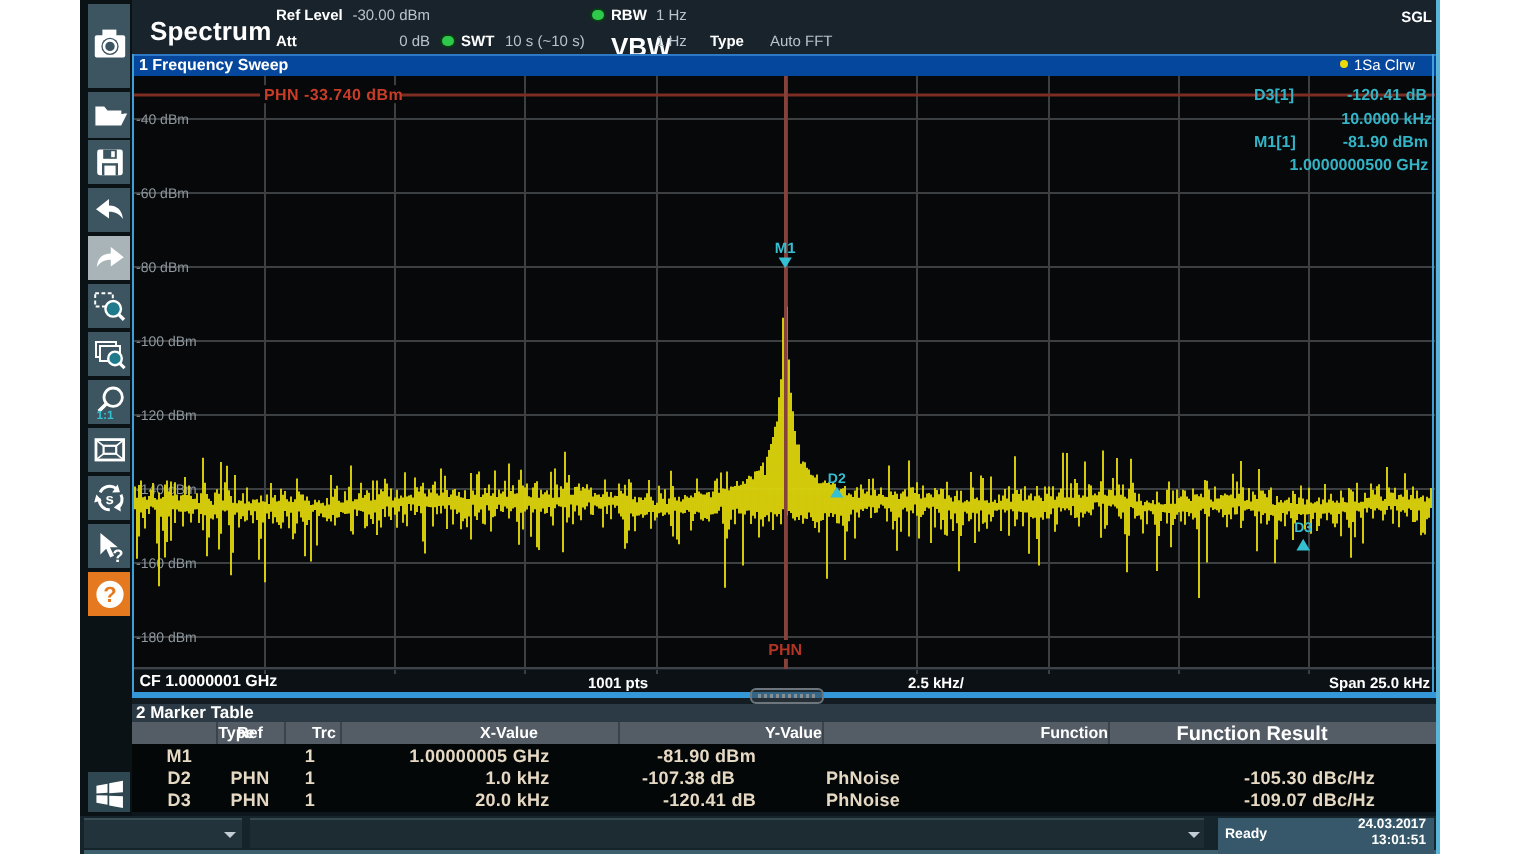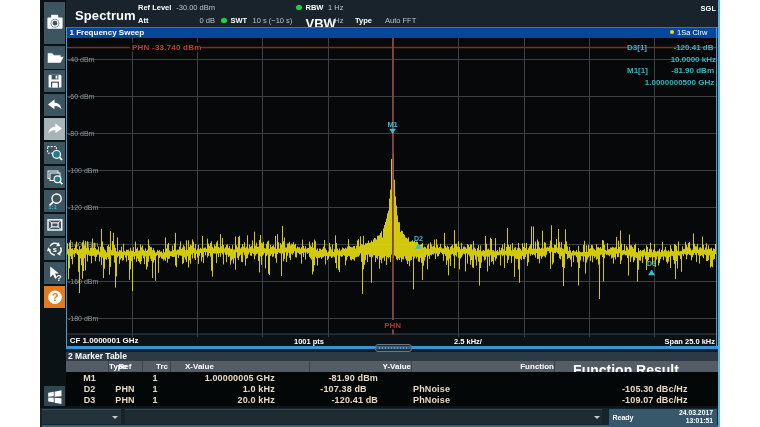--- a/index.html
+++ b/index.html
@@ -185,40 +185,40 @@
 
 <div class="ab" style="left:374.7px;top:343.9px;width:37px;height:8.5px;border:1px solid #6d767c;border-radius:3px;background:rgba(52,62,70,0.55)"></div>
 <div class="ab" style="left:379px;top:347.3px;width:29px;height:1.6px;background:repeating-linear-gradient(90deg,#868f94 0,#868f94 1.5px,transparent 1.5px,transparent 3px)"></div>
 
 <div class="ab" style="left:66px;top:351.9px;width:651.5px;height:9.3px;background:#2b3a45"></div>
 <div class="ab b w" style="left:68px;top:352.3px;font-size:8.5px">2 Marker Table</div>
 <div class="ab" style="left:66px;top:361.2px;width:651.5px;height:11.2px;background:#545c66"></div>
 <div class="ab b w" style="left:80px;top:363.3px;width:47.2px;text-align:right;font-size:8px">Type</div>
 <div class="ab b w" style="left:108.0px;top:363.3px;width:34.0px;text-align:center;font-size:8px">Ref</div>
 <div class="ab b w" style="left:142.0px;top:363.3px;width:26.0px;text-align:right;font-size:8px">Trc</div>
-<div class="ab b w" style="left:185px;top:363.3px;width:139.0px;font-size:8px">X-Value</div>
+<div class="ab b w" style="left:185px;top:363.3px;width:139.0px;text-align:center;font-size:8px">X-Value</div>
 <div class="ab b w" style="left:309.0px;top:363.3px;width:102.0px;text-align:right;font-size:8px">Y-Value</div>
 <div class="ab b w" style="left:411.0px;top:363.3px;width:143.0px;text-align:right;font-size:8px">Function</div>
-<div class="ab b w" style="left:554.0px;top:363.3px;width:144px;text-align:center;font-size:14px">Function Result</div>
+<div class="ab b w" style="left:554.0px;top:363.3px;width:144px;text-align:center;font-size:10px">Function Result</div>
 <div class="ab" style="left:108.0px;top:361.2px;width:1.2px;height:11.2px;background:#3a424c"></div>
 <div class="ab" style="left:142.0px;top:361.2px;width:1.2px;height:11.2px;background:#3a424c"></div>
 <div class="ab" style="left:170.0px;top:361.2px;width:1.2px;height:11.2px;background:#3a424c"></div>
 <div class="ab" style="left:309.0px;top:361.2px;width:1.2px;height:11.2px;background:#3a424c"></div>
 <div class="ab" style="left:411.0px;top:361.2px;width:1.2px;height:11.2px;background:#3a424c"></div>
 <div class="ab" style="left:554.0px;top:361.2px;width:1.2px;height:11.2px;background:#3a424c"></div>
 <div class="ab" style="left:66px;top:372.4px;width:651.5px;height:33.9px;background:#040708"></div>
 <div class="ab b" style="left:66px;top:373.6px;width:47.2px;text-align:center;font-size:9px;letter-spacing:0.15px;color:#e6d9c4">M1</div>
 <div class="ab b" style="left:142px;top:373.6px;width:26px;text-align:center;font-size:9px;letter-spacing:0.15px;color:#e6d9c4">1</div>
 <div class="ab b" style="left:170px;top:373.6px;width:104.8px;text-align:right;font-size:9px;letter-spacing:0.15px;color:#e6d9c4">1.00000005 GHz</div>
 <div class="ab b" style="left:309px;top:373.6px;width:69px;text-align:right;font-size:9px;letter-spacing:0.15px;color:#e6d9c4">-81.90 dBm</div>
 <div class="ab b" style="left:66px;top:384.5px;width:47.2px;text-align:center;font-size:9px;letter-spacing:0.15px;color:#e6d9c4">D2</div>
 <div class="ab b" style="left:108px;top:384.5px;width:34px;text-align:center;font-size:9px;letter-spacing:0.15px;color:#e6d9c4">PHN</div>
 <div class="ab b" style="left:142px;top:384.5px;width:26px;text-align:center;font-size:9px;letter-spacing:0.15px;color:#e6d9c4">1</div>
 <div class="ab b" style="left:170px;top:384.5px;width:104.8px;text-align:right;font-size:9px;letter-spacing:0.15px;color:#e6d9c4">1.0 kHz</div>
-<div class="ab b" style="left:309px;top:384.5px;width:69px;text-align:center;font-size:9px;letter-spacing:0.15px;color:#e6d9c4">-107.38 dB</div>
+<div class="ab b" style="left:321px;top:384.5px;width:69px;text-align:left;font-size:9px;letter-spacing:0.15px;color:#e6d9c4">-107.38 dB</div>
 <div class="ab b" style="left:413px;top:384.5px;font-size:9px;letter-spacing:0.15px;color:#e6d9c4">PhNoise</div>
 <div class="ab b" style="left:554px;top:384.5px;width:133.6px;text-align:right;font-size:9px;letter-spacing:0.15px;color:#e6d9c4">-105.30 dBc/Hz</div>
 <div class="ab b" style="left:66px;top:396.0px;width:47.2px;text-align:center;font-size:9px;letter-spacing:0.15px;color:#e6d9c4">D3</div>
 <div class="ab b" style="left:108px;top:396.0px;width:34px;text-align:center;font-size:9px;letter-spacing:0.15px;color:#e6d9c4">PHN</div>
 <div class="ab b" style="left:142px;top:396.0px;width:26px;text-align:center;font-size:9px;letter-spacing:0.15px;color:#e6d9c4">1</div>
 <div class="ab b" style="left:170px;top:396.0px;width:104.8px;text-align:right;font-size:9px;letter-spacing:0.15px;color:#e6d9c4">20.0 kHz</div>
 <div class="ab b" style="left:309px;top:396.0px;width:69px;text-align:right;font-size:9px;letter-spacing:0.15px;color:#e6d9c4">-120.41 dB</div>
 <div class="ab b" style="left:413px;top:396.0px;font-size:9px;letter-spacing:0.15px;color:#e6d9c4">PhNoise</div>
 <div class="ab b" style="left:554px;top:396.0px;width:133.6px;text-align:right;font-size:9px;letter-spacing:0.15px;color:#e6d9c4">-109.07 dBc/Hz</div>
 <div class="ab" style="left:66px;top:406.3px;width:651.5px;height:1.3px;background:#0d161c"></div>

